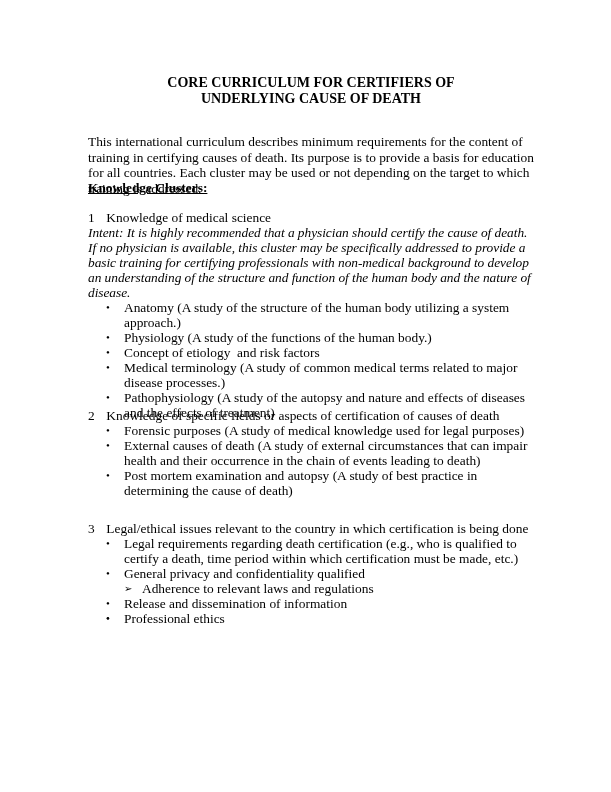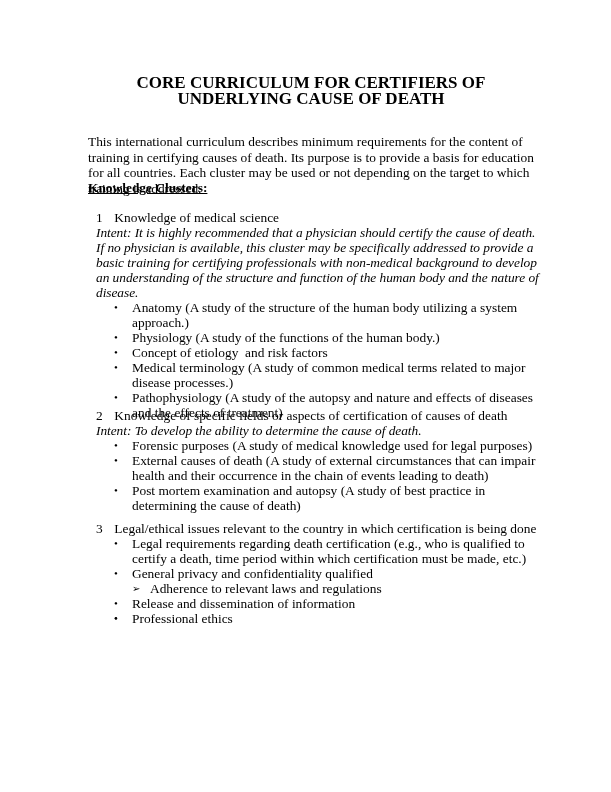--- a/index.html
+++ b/index.html
@@ -1,23 +1,23 @@
 <!DOCTYPE html>
 <html><head>
 <meta charset="utf-8">
 <style>
   html, body { margin: 0; padding: 0; background: #ffffff; }
   body { width: 611px; height: 792px; position: relative; overflow: hidden;
          font-family: "Liberation Serif", "DejaVu Serif", serif; color: #000; font-size: 13.4px; }
   .page { position: absolute; left: 88px; top: 0; width: 450px; }
   .title { position: absolute; top: 75px; left: 0; width: 446px; text-align: center;
-           font-weight: bold; font-size: 17px; line-height: 15.5px; }
+           font-weight: bold; font-size: 14px; line-height: 15.5px; }
   .intro { position: absolute; top: 134px; left: 0; width: 448px; line-height: 15.5px; margin: 0; }
   .kc { position: absolute; top: 180px; left: 0; font-weight: bold; line-height: 15.5px; margin: 0; text-decoration: underline; }
-  .cluster { position: absolute; left: 0; width: 450px; margin-left: 8px; }
+  .cluster { position: absolute; left: 0; width: 450px; }
   .c-head { line-height: 15px; margin: 0; white-space: nowrap; }
   .c-head .num { display: inline-block; width: 15px; }
   .intent { font-style: italic; line-height: 15px; margin: 0; letter-spacing: -0.05px; }
   ul.items { list-style: none; margin: 0; padding: 0; }
   ul.items li { position: relative; padding-left: 36px; line-height: 15px; }
   ul.items li .bullet { position: absolute; left: 18px; top: 0; font-size: 11px; }
   .sub { position: relative; padding-left: 18px; line-height: 15px; }
   .sub .arrow { position: absolute; left: 0; top: 0; font-size: 10px; }
   #c1 { top: 210px; }
   #c2 { top: 408px; }
@@ -43,21 +43,20 @@
       <li><span class="bullet">•</span><span>Anatomy (A study of the structure of the human body utilizing a system approach.)</span></li>
       <li><span class="bullet">•</span><span>Physiology (A study of the functions of the human body.)</span></li>
       <li><span class="bullet">•</span><span style="white-space:pre">Concept of etiology  and risk factors</span></li>
       <li><span class="bullet">•</span><span>Medical terminology (A study of common medical terms related to major disease processes.)</span></li>
       <li><span class="bullet">•</span><span>Pathophysiology (A study of the autopsy and nature and effects of diseases and the effects of treatment)</span></li>
     </ul>
   </div>
 
   <div class="cluster" id="c2">
     <p class="c-head"><span class="num">2</span> <span>Knowledge of specific fields or aspects of certification of causes of death</span></p>
-    <p class="intent">Intent: To develop the ability to determine the cause of death.</p>
     <ul class="items">
       <li><span class="bullet">•</span><span>Forensic purposes (A study of medical knowledge used for legal purposes)</span></li>
       <li><span class="bullet">•</span><span>External causes of death (A study of external circumstances that can impair health and their occurrence in the chain of events leading to death)</span></li>
       <li><span class="bullet">•</span><span>Post mortem examination and autopsy (A study of best practice in determining the cause of death)</span></li>
     </ul>
   </div>
 
   <div class="cluster" id="c3">
     <p class="c-head"><span class="num">3</span> <span>Legal/ethical issues relevant to the country in which certification is being done</span></p>
     <ul class="items">

